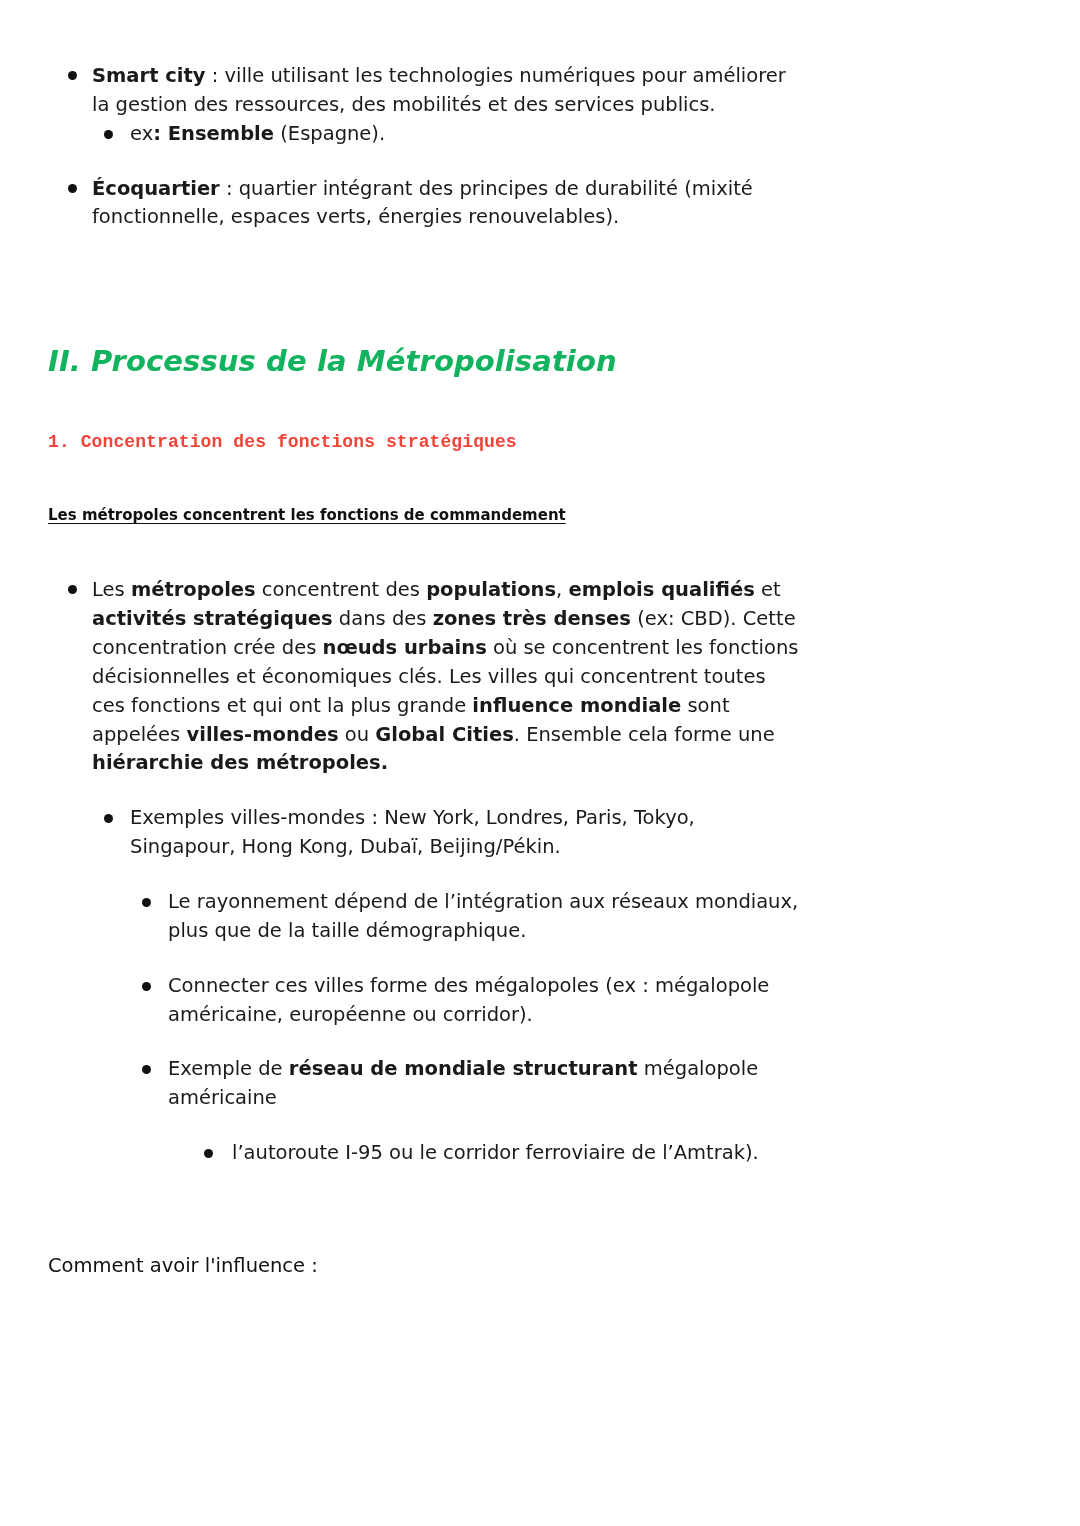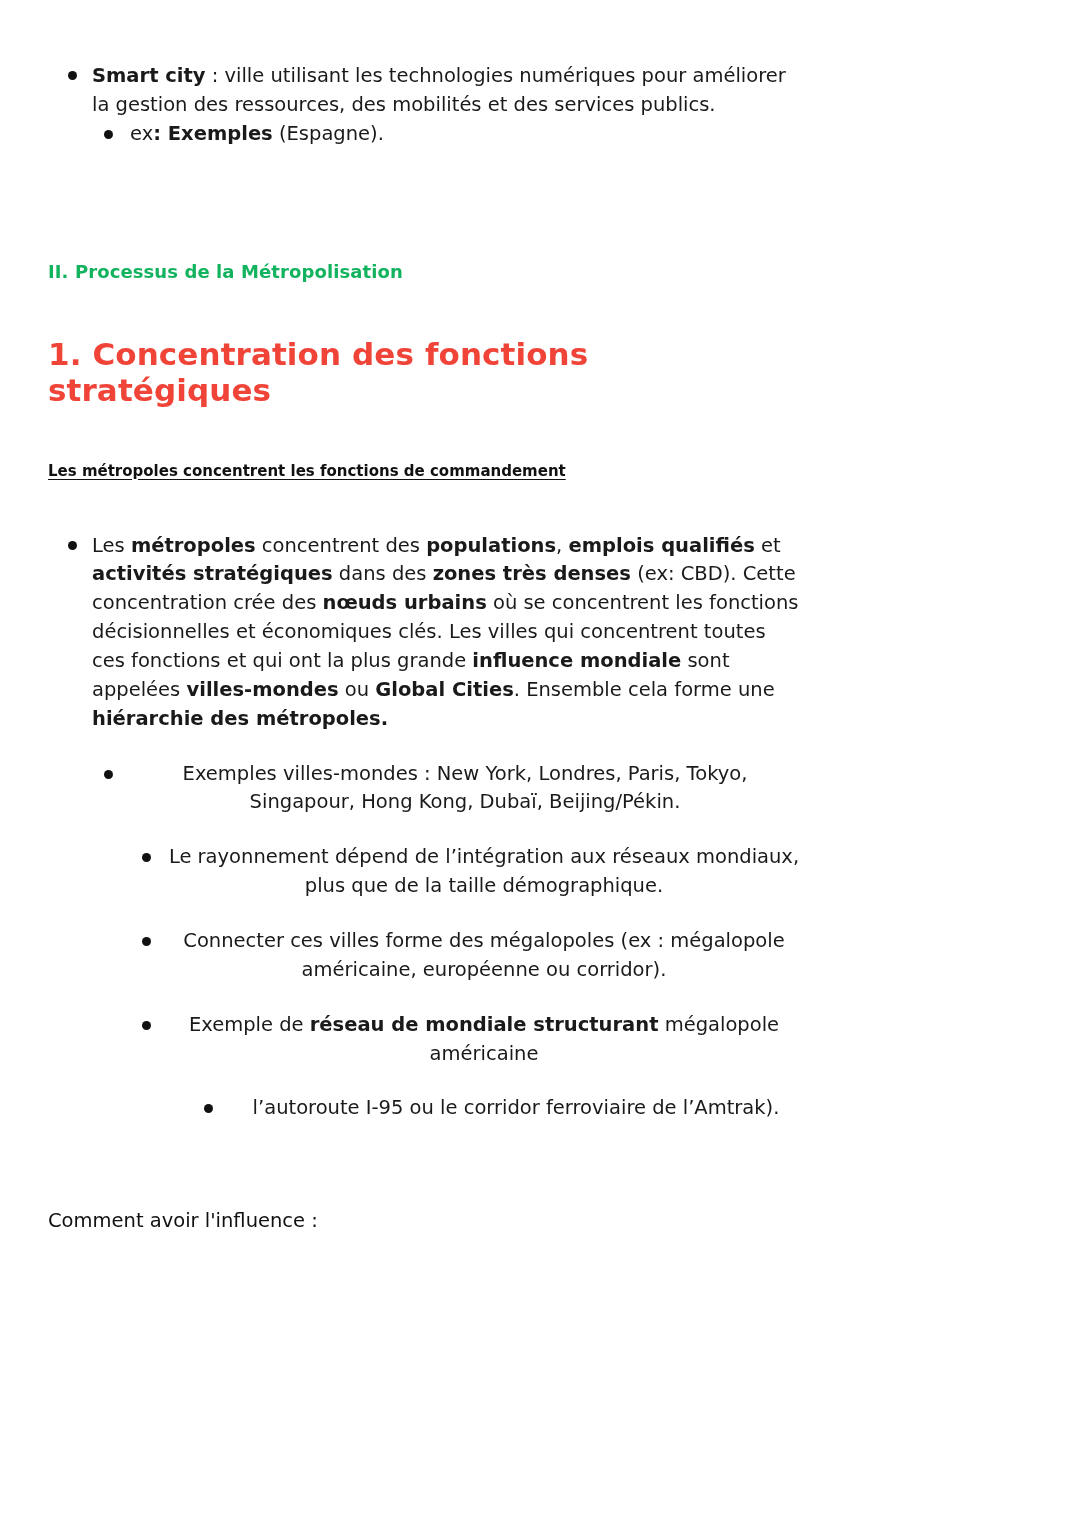--- a/index.html
+++ b/index.html
@@ -68,32 +68,34 @@
 
   
   .para-below { margin-top: 26px; }
   .para-inline { margin-top: 0; }
   .gap-md { height: 26px; }
   .gap-lg { height: 86px; }
   .gap-xl { height: 54px; }
 
   
   h2.sec-green {
-    font-size: 18px;
+    font-size: 29px;
     font-weight: bold;
     color: #12b35e;
     margin: 0;
     letter-spacing: 0.1px;
+    font-style: italic;
   }
   h3.sec-red {
-    font-size: 31px;
+    font-size: 18px;
     font-weight: bold;
     color: #f04438;
     margin: 0;
     letter-spacing: 0.1px;
+    font-family: Liberation Mono, monospace;
   }
   .sub-underline {
     font-size: 15px;
     font-weight: bold;
     color: #111111;
     text-decoration: underline;
     text-underline-offset: 3px;
   }
   .bold-line {
     font-size: 19.5px;
@@ -109,26 +111,32 @@
   <ul class="lvl l1">
     <li class="item">
       <span class="bullet"></span>
       <div class="txt para-below">
         <b>Smart city</b><span> : ville utilisant les technologies numériques pour améliorer la gestion des ressources, des mobilités et des services publics.</span>
       </div>
       <ul class="lvl l2">
         <li class="item">
           <span class="bullet"></span>
           <div class="txt para-inline">
-            <span>ex</span><b>: Exemples</b><span> (Espagne).</span>
+            <span>ex</span><b>: Ensemble</b><span> (Espagne).</span>
           </div>
         </li>
       </ul>
     </li>
 
+    <li class="item" style="margin-top:8px;">
+      <span class="bullet"></span>
+      <div class="txt para-below">
+        <b>Écoquartier</b><span> : quartier intégrant des principes de durabilité (mixité fonctionnelle, espaces verts, énergies renouvelables).</span>
+      </div>
+    </li>
   </ul>
 
   <div class="gap-lg"></div>
   <div class="gap-md"></div>
 
   <h2 class="sec-green">II. Processus de la Métropolisation</h2>
 
   <div class="gap-xl"></div>
 
   <h3 class="sec-red">1. Concentration des fonctions stratégiques</h3>
@@ -139,21 +147,21 @@
 
   <div class="gap-md"></div>
 
   <ul class="lvl l1">
     <li class="item">
       <span class="bullet"></span>
       <div class="txt para-below">
         <span>Les </span><b>métropoles</b><span> concentrent des </span><b>populations</b><span>, </span><b>emplois qualifiés</b><span> et </span><b>activités stratégiques</b><span> dans des </span><b>zones très denses</b><span> (ex: CBD). Cette concentration crée des </span><b>nœuds urbains</b><span> où se concentrent les fonctions décisionnelles et économiques clés. Les villes qui concentrent toutes ces fonctions et qui ont la plus grande </span><b>influence mondiale</b><span> sont appelées </span><b>villes-mondes</b><span> ou </span><b>Global Cities</b><span>. Ensemble cela forme une </span><b>hiérarchie des métropoles.</b>
       </div>
 
-      <ul class="lvl l2" style="margin-top:14px;text-align:center;">
+      <ul class="lvl l2" style="margin-top:14px;">
         <li class="item">
           <span class="bullet"></span>
           <div class="txt para-below">Exemples villes-mondes : New York, Londres, Paris, Tokyo, Singapour, Hong Kong, Dubaï, Beijing/Pékin.</div>
 
           <ul class="lvl l3" style="margin-top:14px;">
             <li class="item">
               <span class="bullet"></span>
               <div class="txt para-below">Le rayonnement dépend de l’intégration aux réseaux mondiaux, plus que de la taille démographique.</div>
             </li>
             <li class="item" style="margin-top:14px;">

